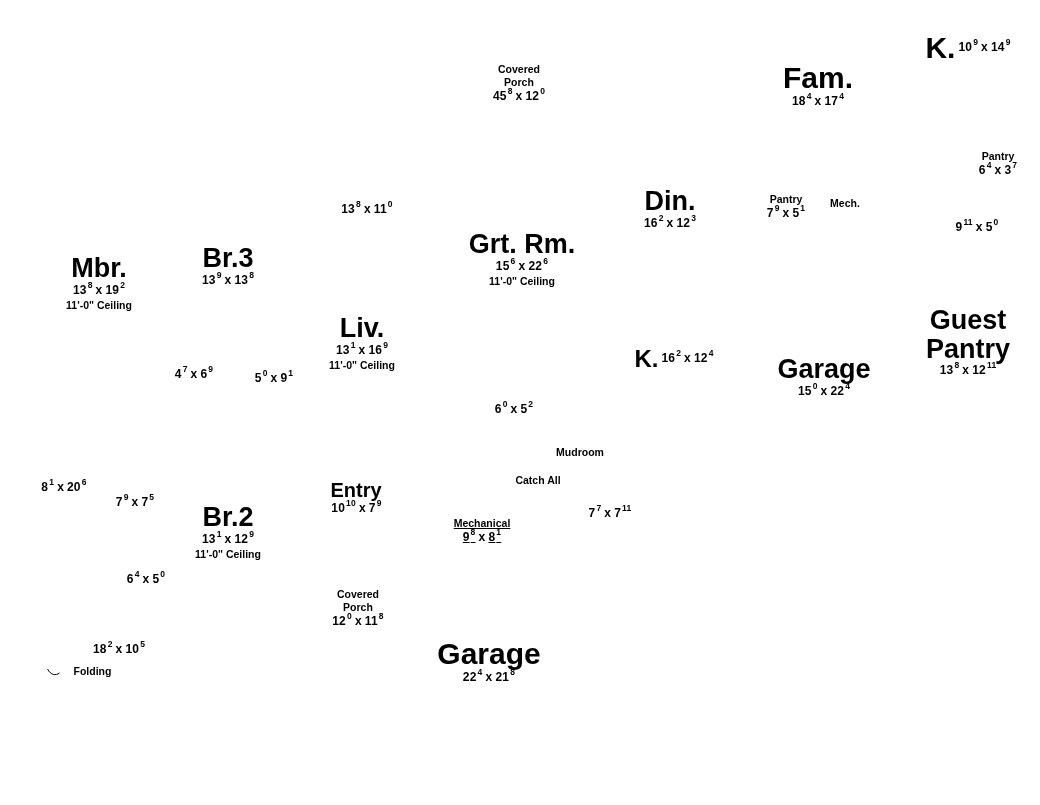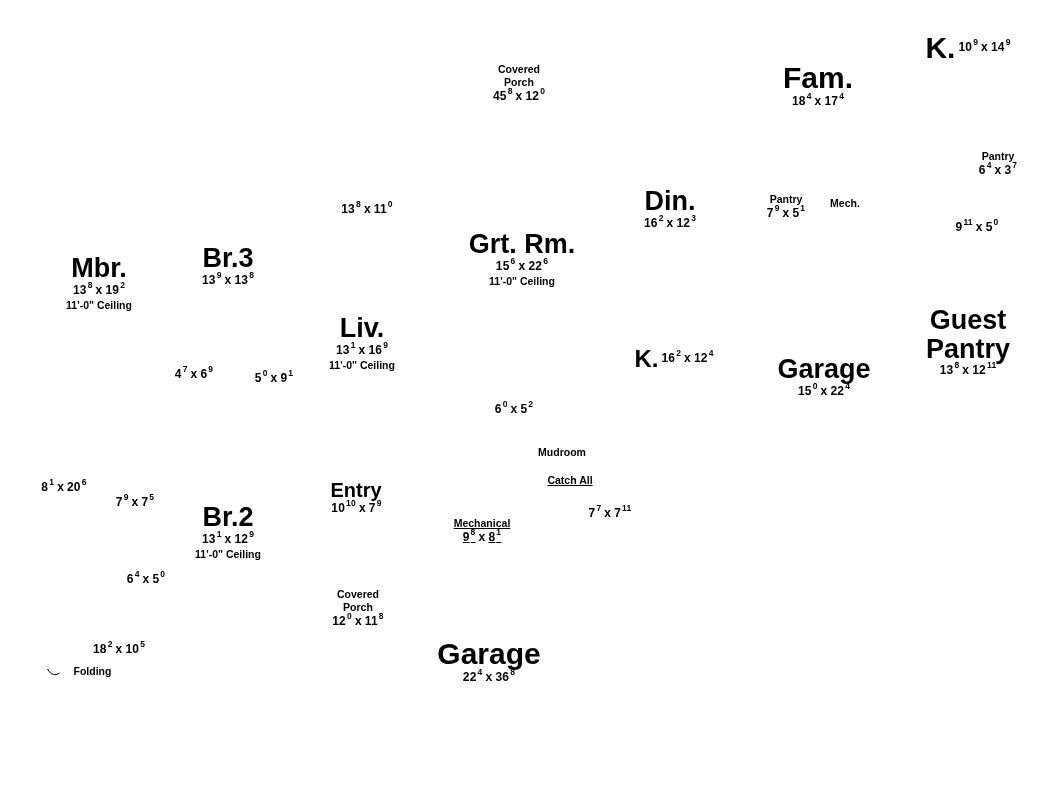--- a/index.html
+++ b/index.html
@@ -114,23 +114,23 @@
 
   <div class="lbl" style="left:824px; top:355px;">
     <div class="name-lg">Garage</div>
     <div class="dim"><span>15</span><sup>0</sup><span class="sep">x</span><span>22</span><sup>4</sup></div>
   </div>
 
   <div class="lbl dim" style="left:194px; top:367px;"><span>4</span><sup>7</sup><span class="sep">x</span><span>6</span><sup>9</sup></div>
   <div class="lbl dim" style="left:274px; top:371px;"><span>5</span><sup>0</sup><span class="sep">x</span><span>9</span><sup>1</sup></div>
   <div class="lbl dim" style="left:514px; top:402px;"><span>6</span><sup>0</sup><span class="sep">x</span><span>5</span><sup>2</sup></div>
 
-  <div class="lbl small" style="left:562px; top:446px;text-align:center;">Mudroom</div>
+  <div class="lbl small" style="left:580px; top:446px;text-align:center;">Mudroom</div>
 
-  <div class="lbl small" style="left:570px; top:474px;text-decoration:underline;">Catch All</div>
+  <div class="lbl small" style="left:538px; top:474px;">Catch All</div>
 
   <div class="lbl dim" style="left:64px; top:480px;"><span>8</span><sup>1</sup><span class="sep">x</span><span>20</span><sup>6</sup></div>
   <div class="lbl dim" style="left:135px; top:495px;text-align:center;"><span>7</span><sup>9</sup><span class="sep">x</span><span>7</span><sup>5</sup></div>
 
   <div class="lbl" style="left:356px; top:479px;text-align:right;">
     <div class="name-sm">Entry</div>
     <div class="dim"><span>10</span><sup>10</sup><span class="sep">x</span><span>7</span><sup>9</sup></div>
   </div>
 
   <div class="lbl dim" style="left:610px; top:506px;"><span>7</span><sup>7</sup><span class="sep">x</span><span>7</span><sup>11</sup></div>
@@ -160,16 +160,16 @@
     <div class="folding-wrap">
       <svg class="leader" width="14" height="10" viewBox="0 0 14 10">
         <path d="M1,2 C4,8 9,9 13,6" fill="none" stroke="#000" stroke-width="1"></path>
       </svg>
       <span class="small">Folding</span>
     </div>
   </div>
 
   <div class="lbl" style="left:489px; top:638px;">
     <div class="name-xl">Garage</div>
-    <div class="dim"><span>22</span><sup>4</sup><span class="sep">x</span><span>36</span><sup>8</sup></div>
+    <div class="dim"><span>22</span><sup>4</sup><span class="sep">x</span><span>21</span><sup>8</sup></div>
   </div>
 
 </div>
 
 </body></html>

